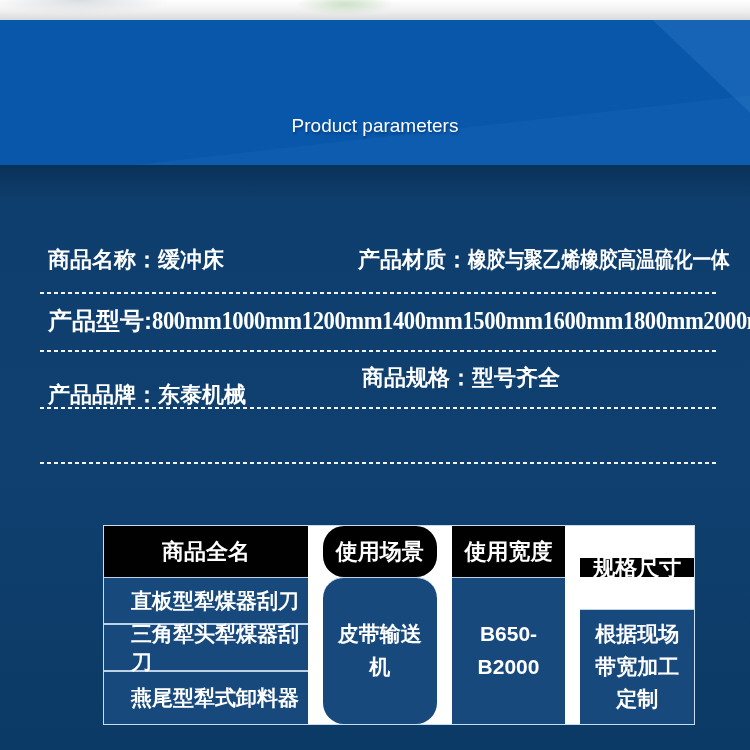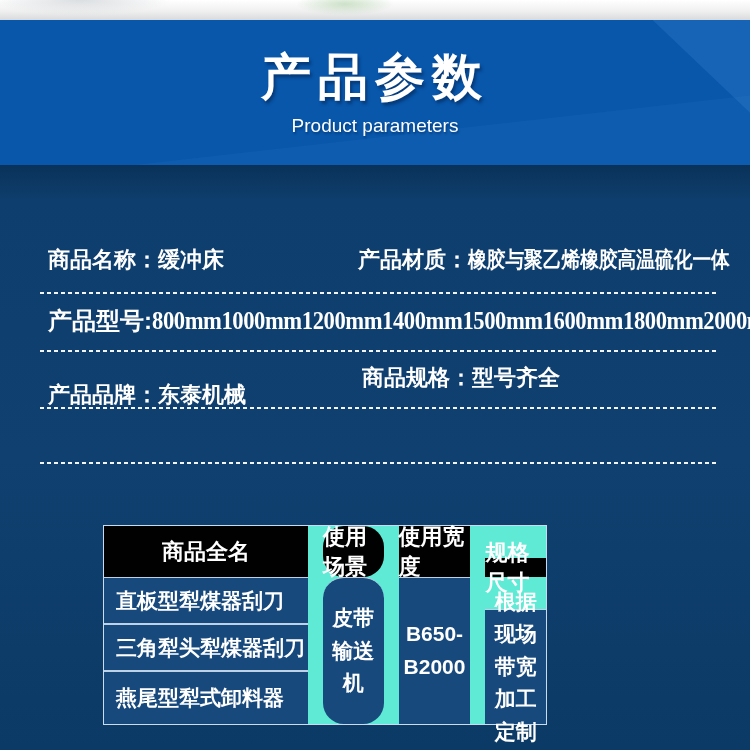--- a/index.html
+++ b/index.html
@@ -65,52 +65,51 @@
     letter-spacing:-0.5px;
   }
   .dots {
     position:absolute; left:40px; width:676px; height:2px;
     background:repeating-linear-gradient(90deg,#ffffff 0 4px, transparent 4px 7px);
     opacity:.95;
   }
 
   
   .spec-table {
-    position:absolute; left:103px; top:525px; width:444px; height:200px;
+    position:absolute; left:103px; top:525px; width:592px; height:200px;
     display:grid; grid-template-columns:204px 1fr 1fr 1fr;
     grid-template-rows:51px 46px 47px 1fr; column-gap:15px;
-    background:#5eead4; border:1px solid #c9dcee;
+    background:#ffffff; border:1px solid #c9dcee;
     color:#ffffff; font-weight:700;
   }
   .th {
     background:#010101; display:flex; align-items:center; justify-content:center;
     font-size:22px; grid-row:1;
   }
   .td { background:#17497d; display:flex; align-items:center; font-size:21px; }
-  .td-name { padding-left:12px; border-top:2px solid #bdd2e6; }
+  .td-name { padding-left:27px; border-top:2px solid #bdd2e6; }
   .td-name.first { border-top:1px solid #bdd2e6; }
   .td-merged {
     grid-row:2 / 5; justify-content:center; text-align:center;
     border-top:1px solid #bdd2e6; line-height:1.55; padding:0 5px;
   }
   .col2 { grid-column:2;border-radius:21px; }
   .col3 { grid-column:3; }
   .col4 { grid-column:4;margin-top:32px; }
 </style>
 </head>
 <body>
 
 <div class="page">
 
   <div class="top-strip"></div>
 
   <div class="banner">
     <div class="deco-tr"></div>
     <div class="deco-br"></div>
-    <div class="banner-title">产品参数</div>
     <div class="banner-sub">
       <span class="sub-line left"></span>
       <span>Product parameters</span>
       <span class="sub-line right"></span>
     </div>
   </div>
 
   <div class="main-bg"></div>
 
   <div class="spec-pair" style="left:48px; top:245px;">

